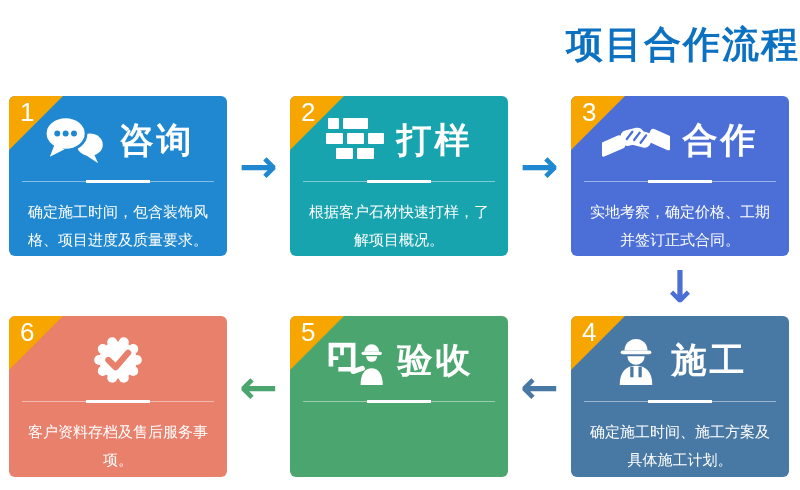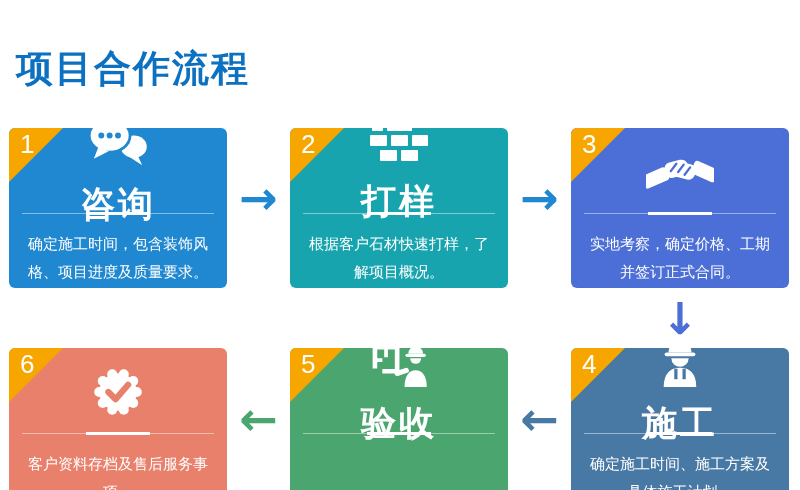--- a/index.html
+++ b/index.html
@@ -1,22 +1,22 @@
 <!DOCTYPE html>
 <html lang="zh"><head>
 <meta charset="utf-8">
 <style>
   html,body{margin:0;padding:0;}
   body{
     width:800px;height:490px;overflow:hidden;background:#fff;
     font-family:"Liberation Sans","DejaVu Sans",sans-serif;
   }
   .title{
-    margin:16px;height:96px;box-sizing:border-box;padding-top:28px;
-    text-align:left;font-size:37px;font-weight:bold;letter-spacing:2px;
+    margin:0;height:96px;box-sizing:border-box;padding-top:20px;
+    text-align:right;font-size:37px;font-weight:bold;letter-spacing:2px;
   }
   .grid{
     display:grid;
     grid-template-columns:218px 63px 218px 63px 218px;
     grid-template-rows:160px 60px 161px;
     padding:0 9px;
   }
   .r1c1{grid-area:1/1}.r1c2{grid-area:1/2}.r1c3{grid-area:1/3}.r1c4{grid-area:1/4}.r1c5{grid-area:1/5}
   .r2c5{grid-area:2/5}
   .r3c1{grid-area:3/1}.r3c2{grid-area:3/2}.r3c3{grid-area:3/3}.r3c4{grid-area:3/4}.r3c5{grid-area:3/5}
@@ -25,21 +25,21 @@
   }
   .badge{
     position:absolute;top:0;left:0;width:0;height:0;
     border-top:54px solid #f7a600;border-right:54px solid transparent;
   }
   .badge-num{
     position:absolute;top:2px;left:11px;font-size:26px;line-height:1.15;color:#fff;
   }
   .card-head{
     display:flex;align-items:center;justify-content:center;gap:13px;
-    height:70px;margin-top:9px;flex-direction:column;
+    height:70px;margin-top:9px;
   }
   .icon{display:flex;align-items:center;}
   .card-title{font-size:35px;font-weight:bold;letter-spacing:3px;}
   .divider{position:relative;height:1px;background:rgba(255,255,255,.45);margin:6px 13px 0;}
   .divider::after{
     content:"";position:absolute;left:50%;top:-1px;width:64px;height:3px;
     transform:translateX(-50%);background:#fff;
   }
   .desc{margin:0;padding:16px 15px 0;font-size:15px;line-height:1.85;text-align:center;}
   .arrow{
@@ -117,20 +117,21 @@
           <rect x="49" y="17" width="28" height="15" rx="3" transform="rotate(24 63 24)"></rect>
           <rect x="19" y="13" width="26" height="17" rx="7" transform="rotate(-14 32 21)"></rect>
           <rect x="27" y="15" width="26" height="17" rx="7" transform="rotate(14 40 23)"></rect>
           <g stroke="currentColor" stroke-width="2.5" fill="none" stroke-linecap="round">
             <path d="M32 16 L26 24"></path>
               <path d="M40 17 L34 25"></path>
               <path d="M47 20 L41 28"></path>
           </g>
         </svg>
       </span>
+      <span class="card-title">合作</span>
     </div>
     <div class="divider"></div>
     <p class="desc">实地考察，确定价格、工期并签订正式合同。</p>
   </div>
 
   <div class="arrow down r2c5" style="color: rgb(75, 111, 214);">↓</div>
 
   <div class="card r3c1" style="background-color: rgb(232, 128, 108);">
     <span class="badge" style="border-top-color: rgb(247, 166, 0);"></span>
     <span class="badge-num">6</span>

